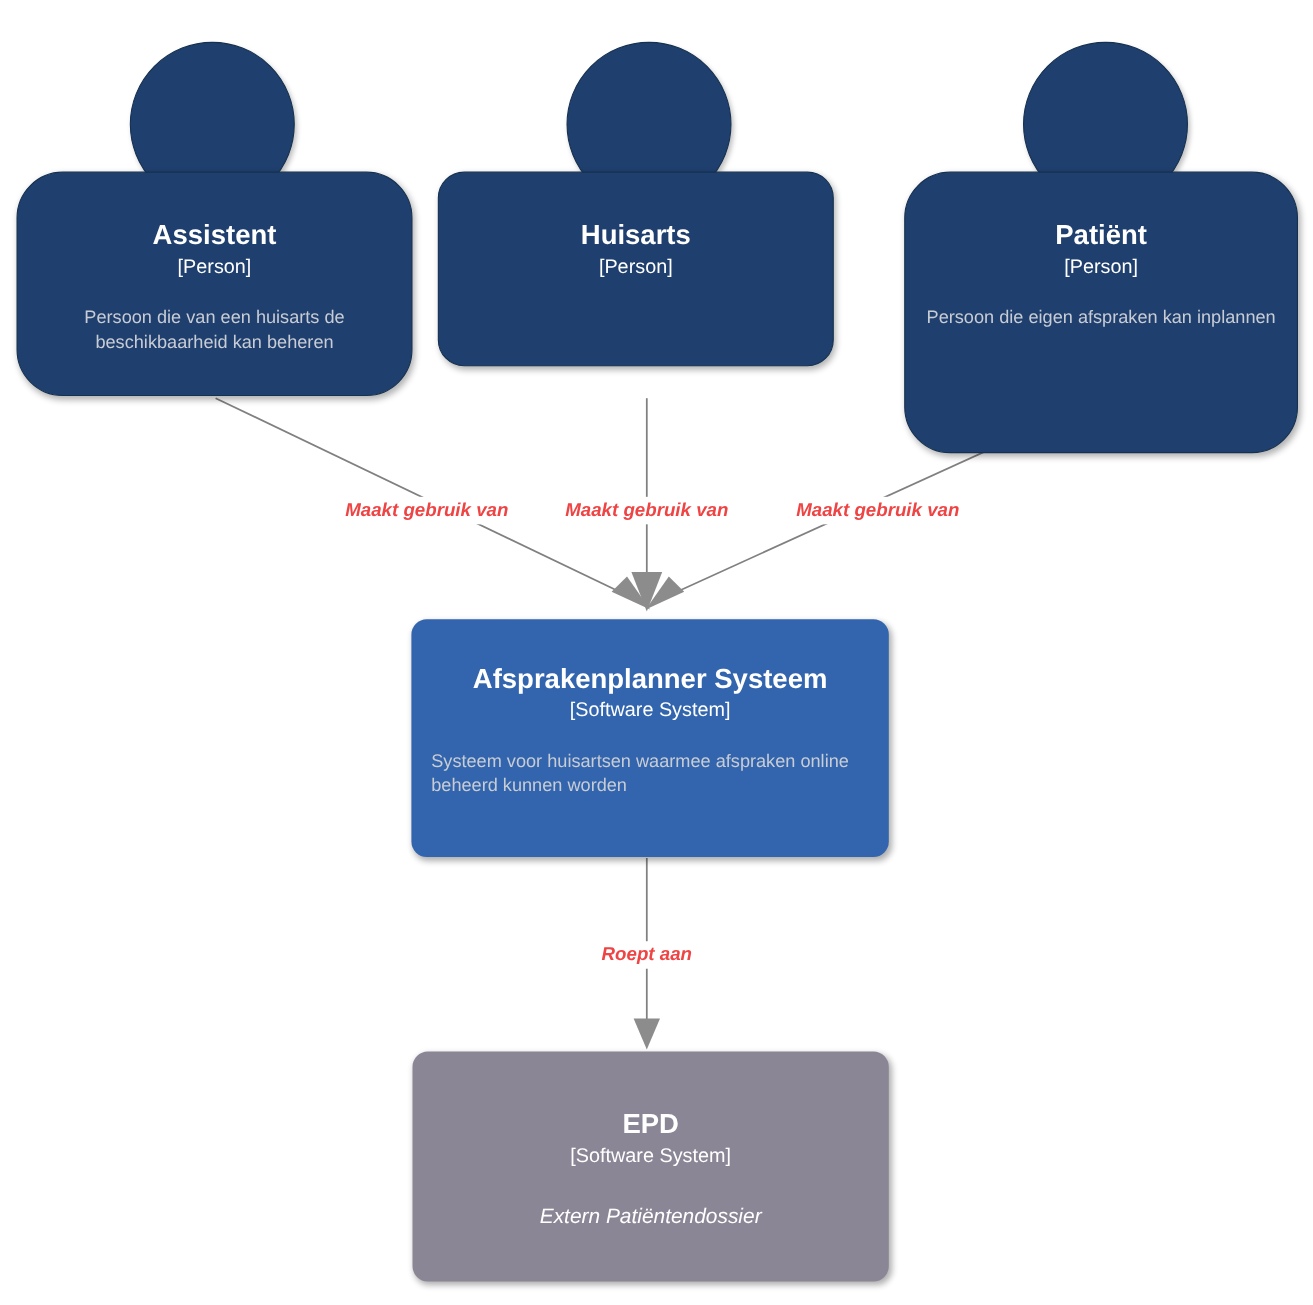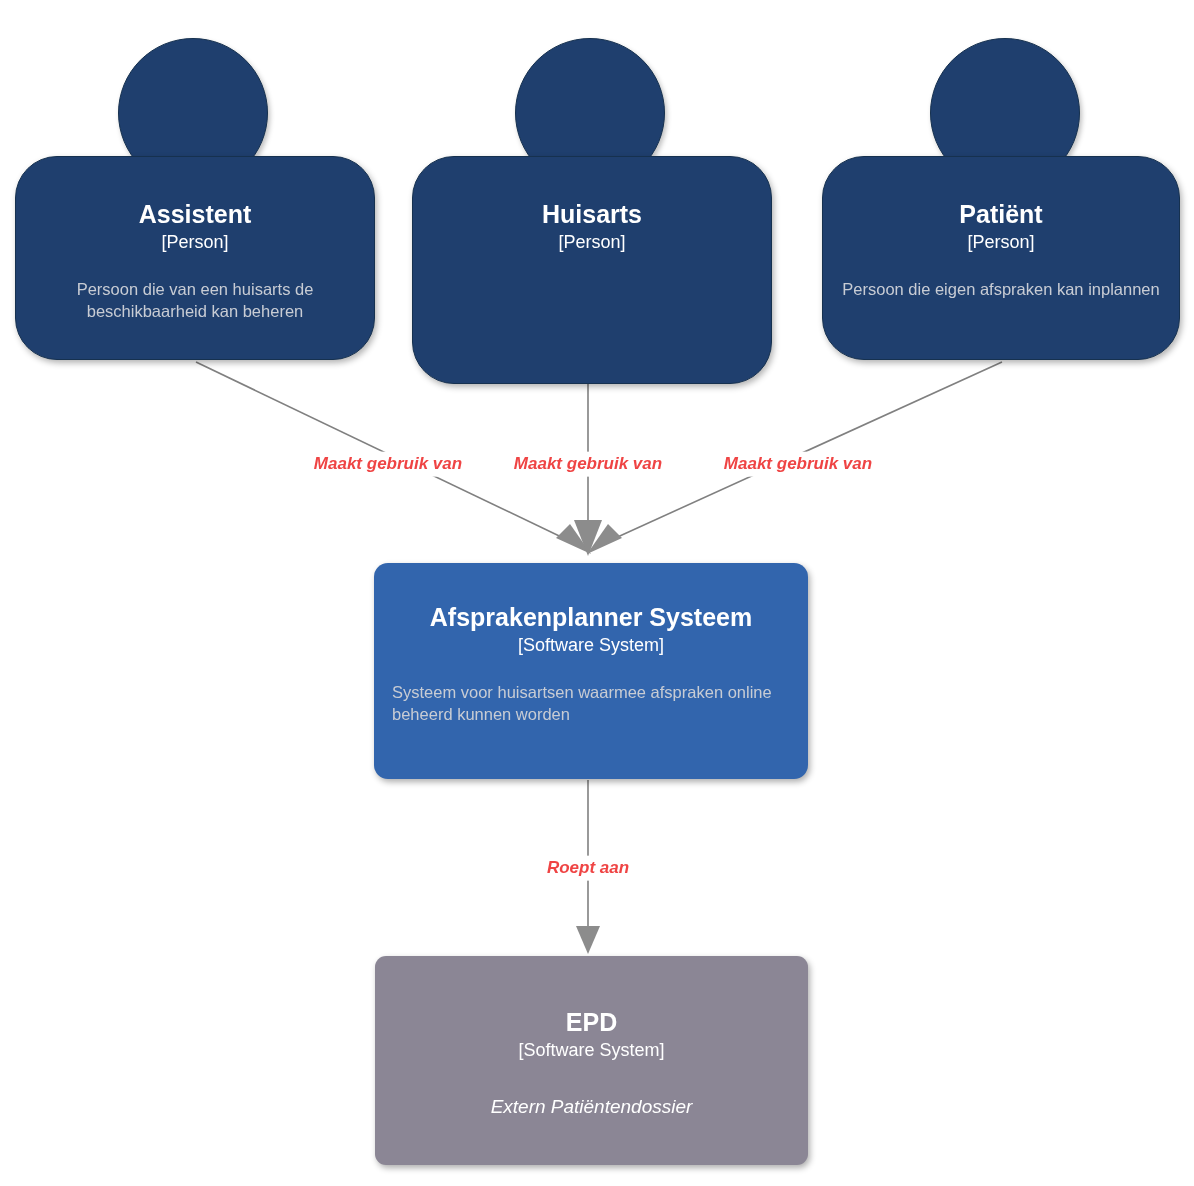--- a/index.html
+++ b/index.html
@@ -138,42 +138,42 @@
     <div class="person-head" style="left:118px; top:38px; width:150px; height:150px; background:#1f3f6e;"></div>
     <div class="person-body" style="left:15px; top:156px; width:360px; height:204px; background:#1f3f6e;">
       <div class="node-title">Assistent</div>
       <div class="node-type">[Person]</div>
       <div class="node-desc">Persoon die van een huisarts de beschikbaarheid kan beheren</div>
     </div>
   </div>
 
   <div class="person">
     <div class="person-head" style="left:515px; top:38px; width:150px; height:150px; background:#1f3f6e;"></div>
-    <div class="person-body" style="left:412px; top:156px; width:360px; height:228px; background:#1f3f6e;">
+    <div class="person-body" style="left:398px; top:156px; width:360px; height:177px; background:#1f3f6e;border-radius:24px;">
       <div class="node-title">Huisarts</div>
       <div class="node-type">[Person]</div>
     </div>
   </div>
 
   <div class="person">
     <div class="person-head" style="left:930px; top:38px; width:150px; height:150px; background:#1f3f6e;"></div>
-    <div class="person-body" style="left:822px; top:156px; width:358px; height:204px; background:#1f3f6e;">
+    <div class="person-body" style="left:822px; top:156px; width:358px; height:256px; background:#1f3f6e;">
       <div class="node-title">Patiënt</div>
       <div class="node-type">[Person]</div>
       <div class="node-desc">Persoon die eigen afspraken kan inplannen</div>
     </div>
   </div>
 
   <div class="sysbox system" style="left:374px; top:563px; width:434px; height:216px; background:#3265ad;">
     <div class="node-title">Afsprakenplanner Systeem</div>
     <div class="node-type">[Software System]</div>
     <div class="node-desc">Systeem voor huisartsen waarmee afspraken online beheerd kunnen worden</div>
   </div>
 
-  <div class="sysbox external" style="left:375px; top:956px; width:433px; height:209px; background:#8b8695;border-radius:11px;">
+  <div class="sysbox external" style="left:375px; top:956px; width:433px; height:209px; background:#8b8695;">
     <div class="node-title">EPD</div>
     <div class="node-type">[Software System]</div>
     <div class="node-desc">Extern Patiëntendossier</div>
   </div>
 
   <div class="edge-label" style="left:388px; top:464px;">Maakt gebruik van</div>
   <div class="edge-label" style="left:588px; top:464px;">Maakt gebruik van</div>
   <div class="edge-label" style="left:798px; top:464px;">Maakt gebruik van</div>
   <div class="edge-label" style="left:588px; top:868px;text-align:center;">Roept aan</div>
 

